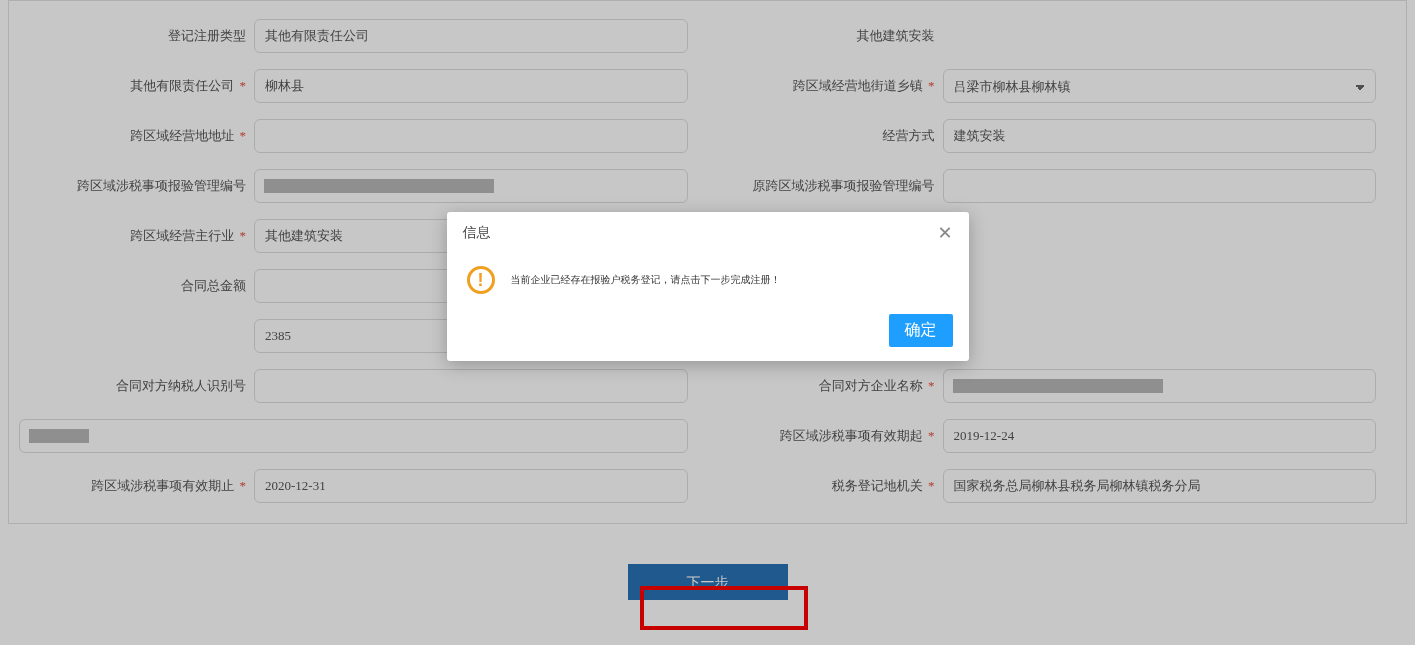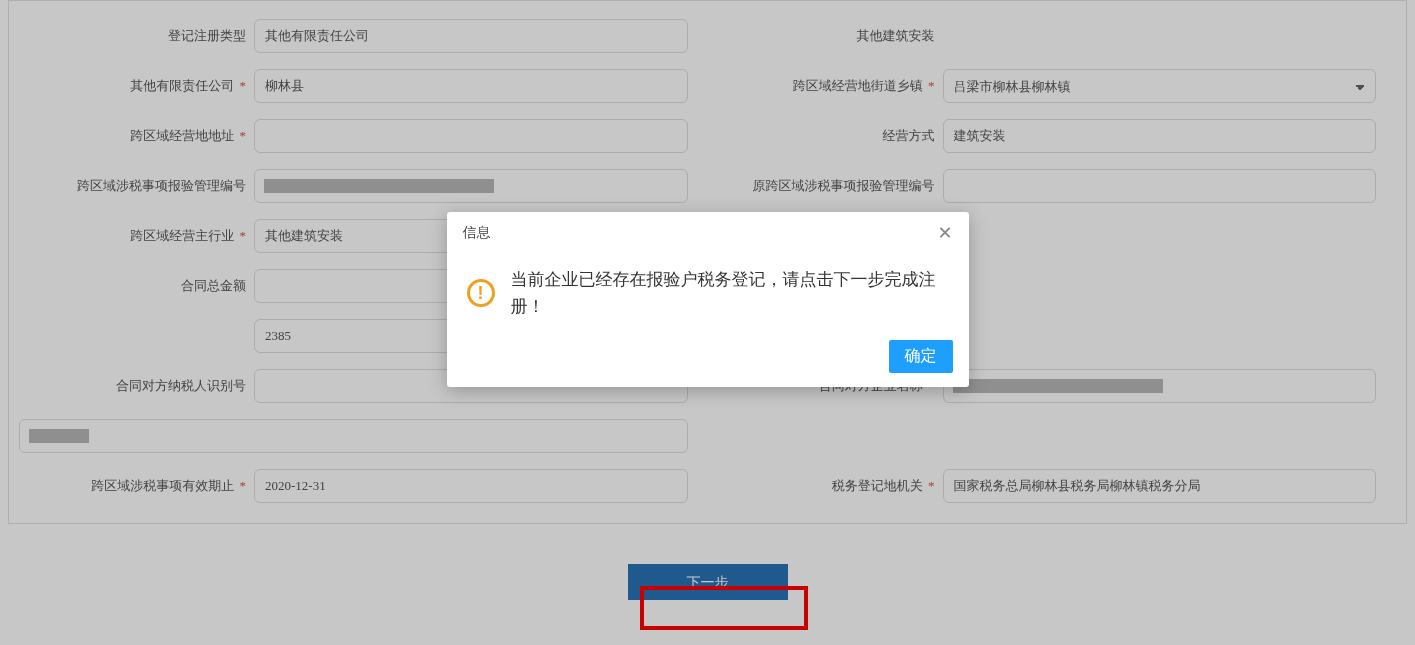--- a/index.html
+++ b/index.html
@@ -150,21 +150,21 @@
       display: flex;
       align-items: center;
       justify-content: center;
       font-weight: bold;
       font-size: 18px;
       margin-right: 16px;
       flex-shrink: 0;
     }
     .modal-msg {
       color: #333;
-      font-size: 17px;
+      font-size: 10px;
       line-height: 1.6;
     }
     .modal-footer {
       text-align: right;
       padding: 0 16px 14px 16px;
     }
     .modal-ok {
       background: #1e9fff;
       color: #fff;
       border: none;
@@ -260,20 +260,24 @@
         </div>
     </div>
   </div>
 
   <div class="form-row">
     <div class="form-group">
       <div class="form-input">
           <div style="position:relative;"><input style=""><span class="redacted w2" style="position:absolute;left:10px;top:10px;"></span></div>
         </div>
     </div>
+    <div class="form-group">
+      <div class="form-label"><span>跨区域涉税事项有效期起</span> <span class="req">*</span></div>
+      <div class="form-input"><input value="2019-12-24" style=""></div>
+    </div>
   </div>
 
   <div class="form-row">
     <div class="form-group">
       <div class="form-label"><span>跨区域涉税事项有效期止</span> <span class="req">*</span></div>
       <div class="form-input"><input value="2020-12-31" style=""></div>
     </div>
     <div class="form-group">
       <div class="form-label"><span>税务登记地机关</span> <span class="req">*</span></div>
       <div class="form-input"><input value="国家税务总局柳林县税务局柳林镇税务分局" style=""></div>

